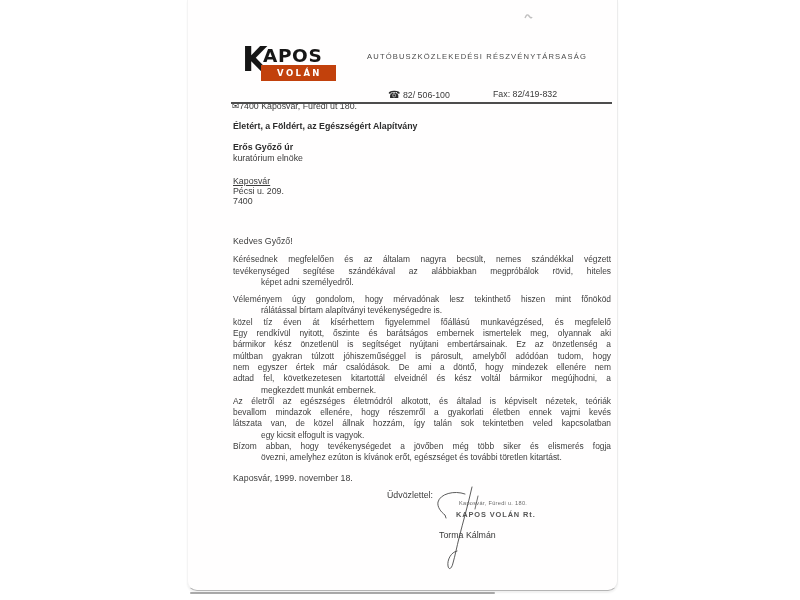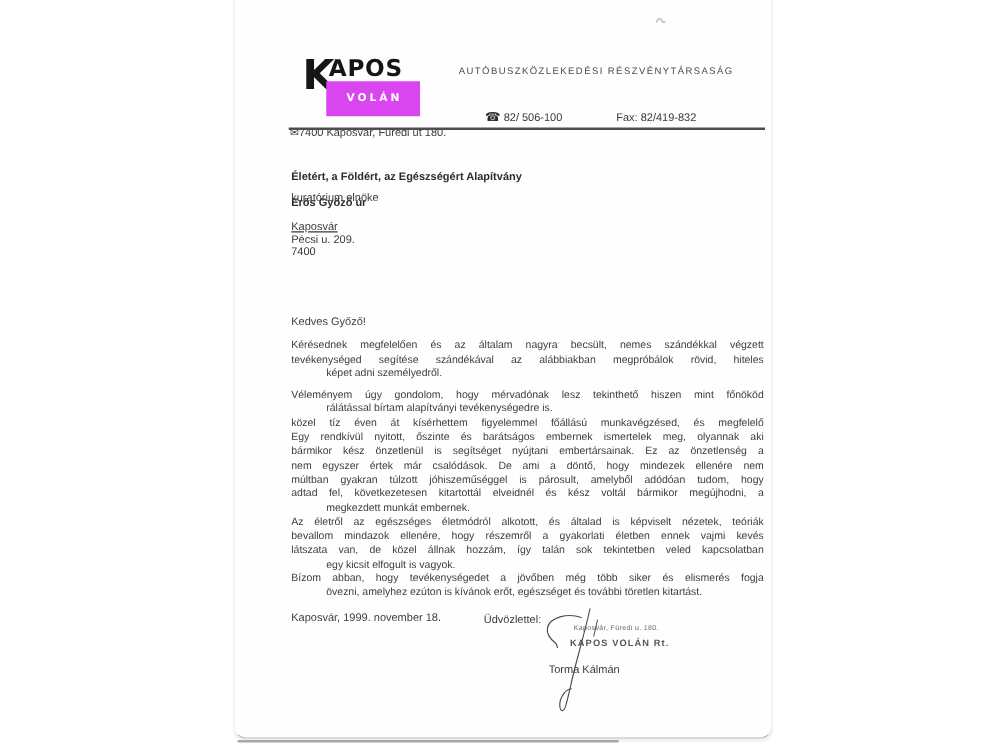--- a/index.html
+++ b/index.html
@@ -35,22 +35,22 @@
     position:absolute; left:0; top:-3px;
     font-family:"DejaVu Sans", sans-serif;
     font-size:33px; font-weight:900; line-height:30px; letter-spacing:-1px;
   }
   .logo-apos {
     position:absolute; left:21px; top:-1px;
     font-family:"DejaVu Sans", sans-serif;
     font-size:18.5px; font-weight:900; letter-spacing:.6px; line-height:18px;
   }
   .logo-bar {
-    position:absolute; left:19px; top:17px; width:75px; height:28px;
-    background:#d946ef; display:flex; align-items:center; justify-content:center;
+    position:absolute; left:19px; top:17px; width:75px; height:16px;
+    background:#c2410c; display:flex; align-items:center; justify-content:center;
   }
   .logo-volan {
     color:#ffffff; font-family:"DejaVu Sans", sans-serif;
     font-size:8.5px; font-weight:bold; letter-spacing:2.4px; line-height:10px;
     padding-left:2px;
   }
   .company {
     position:absolute; left:169px; top:52px; width:240px;
     text-align:center; color:#4a4a4a;
     font-size:7.6px; letter-spacing:1.15px; line-height:10.5px;
@@ -62,30 +62,30 @@
   }
   .addr-mail  { position:absolute; left:0; top:12px; }
   .addr-phone { position:absolute; left:156px; top:0; }
   .addr-fax   { position:absolute; left:261px; top:0; }
   .glyph-icon { font-family:"DejaVu Sans", sans-serif; font-size:8.5px; color:#2c2c2c; }
   .addr-phone .glyph-icon { font-size:10px; font-weight:bold; }
   .header-rule { position:absolute; left:43px; top:102px; width:381px; height:2px; background:#4d4d4d; }
 
   
   .r-line { position:absolute; left:45px; font-size:8.8px; line-height:10.5px; color:#3a3a3a; white-space:nowrap; }
-  .r-bold { font-weight:bold; color:#2c2c2c;margin-top:15px; }
+  .r-bold { font-weight:bold; color:#2c2c2c; }
   .r-org    { top:121px; }
   .r-name   { top:142px; }
   .r-title  { top:152.5px; }
   .r-city   { top:176px; text-decoration:underline; }
   .r-street { top:186px; }
   .r-zip    { top:195.5px; }
 
   
-  .body-block { position:absolute; left:45px; top:252px; width:378px; font-size:8.4px; line-height:11.3px; color:#3d3d3d; }
+  .body-block { position:absolute; left:45px; top:236px; width:378px; font-size:8.4px; line-height:11.3px; color:#3d3d3d; }
   .salutation { margin-bottom:7px; font-size:8.8px; }
   .para { margin:0; }
   .para:first-child { margin-bottom:6px; }
   .line { text-align:justify; text-align-last:justify; height:11.3px; overflow:hidden; }
   .line.last { text-align-last:left;padding-left:28px; }
   .dateline { margin-top:9px; font-size:8.8px; }
 
   
   .greeting { position:absolute; left:199px; top:490px; font-size:8.8px; color:#3a3a3a; }
   .stamp-line1 {
@@ -144,22 +144,22 @@
             <div class="line last">képet adni személyedről.</div>
           </div>
           <div class="para">
             <div class="line">Véleményem úgy gondolom, hogy mérvadónak lesz tekinthető hiszen mint főnököd</div>
             <div class="line last">rálátással bírtam alapítványi tevékenységedre is.</div>
             <div class="line">közel tíz éven át kísérhettem figyelemmel főállású munkavégzésed, és megfelelő</div>
           </div>
           <div class="para">
             <div class="line">Egy rendkívül nyitott, őszinte és barátságos embernek ismertelek meg, olyannak aki</div>
             <div class="line">bármikor kész önzetlenül is segítséget nyújtani embertársainak. Ez az önzetlenség a</div>
+            <div class="line">múltban gyakran túlzott jóhiszeműséggel is párosult, amelyből adódóan tudom, hogy</div>
             <div class="line">nem egyszer értek már csalódások. De ami a döntő, hogy mindezek ellenére nem</div>
-            <div class="line">múltban gyakran túlzott jóhiszeműséggel is párosult, amelyből adódóan tudom, hogy</div>
             <div class="line">adtad fel, következetesen kitartottál elveidnél és kész voltál bármikor megújhodni, a</div>
             <div class="line last">megkezdett munkát embernek.</div>
           </div>
           <div class="para">
             <div class="line">Az életről az egészséges életmódról alkotott, és általad is képviselt nézetek, teóriák</div>
             <div class="line">bevallom mindazok ellenére, hogy részemről a gyakorlati életben ennek vajmi kevés</div>
             <div class="line">látszata van, de közel állnak hozzám, így talán sok tekintetben veled kapcsolatban</div>
             <div class="line last">egy kicsit elfogult is vagyok.</div>
           </div>
           <div class="para">

